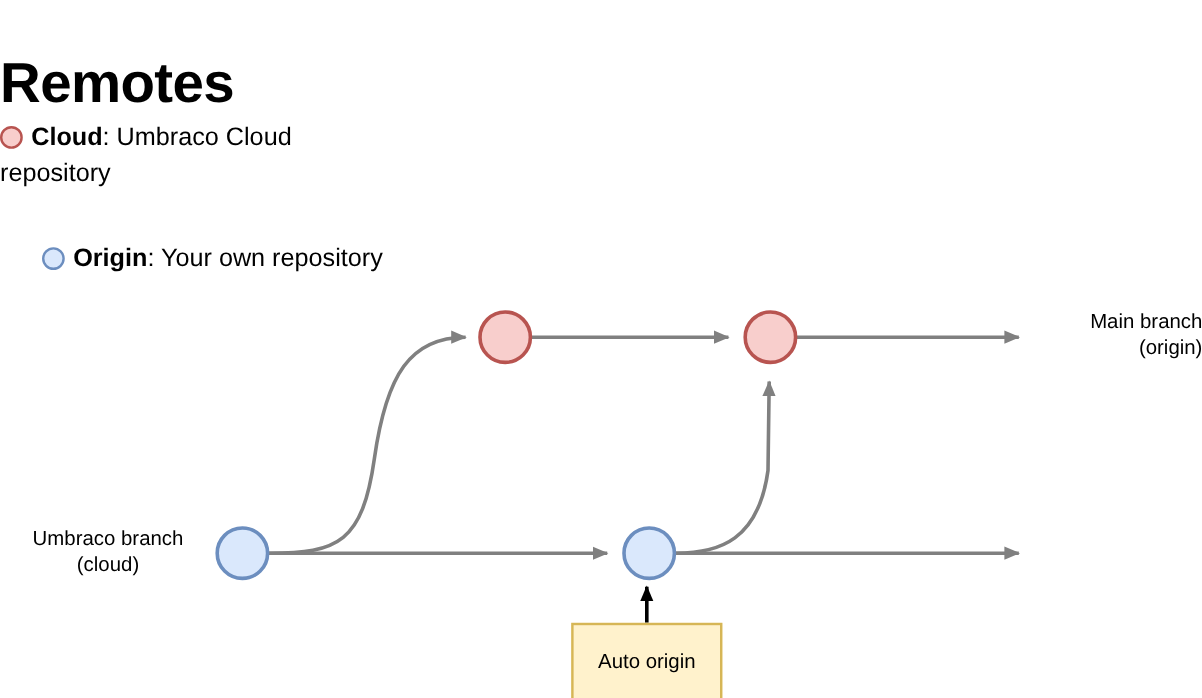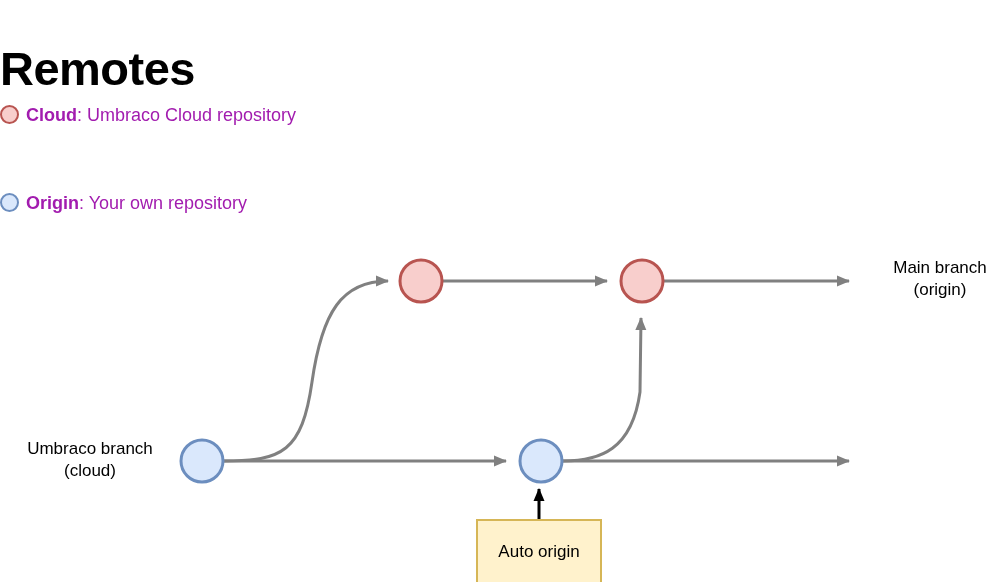--- a/index.html
+++ b/index.html
@@ -27,26 +27,26 @@
     line-height: 58px;
     white-space: nowrap;
     margin-top: 28px;
   }
 
   
   .legend-row {
     position: absolute;
     left: 0px;
     display: block;
-    font-size: 18px;
+    font-size: 21px;
     line-height: 30px;
-    color: #a21caf;
+    color: #000000;
   }
   #legend-cloud  { top: 100px; width: 330px; }
-  #legend-origin { top: 188px; width: 420px; }
+  #legend-origin { top: 201px; width: 420px; margin-left: 35px; }
 
   .legend-swatch {
     display: inline-block;
     width: 19px;
     height: 19px;
     border-radius: 50%;
     vertical-align: -3px;
     margin-right: 7px;
     box-sizing: border-box;
   }
@@ -80,20 +80,21 @@
     font-size: 17px;
     line-height: 22px;
     text-align: center;
     color: #000000;
     white-space: pre-line;
   }
   #label-main-branch {
     left: 878px;
     top: 257px;
     width: 124px;
+    text-align: right;
   }
   #label-master-branch {
     left: 12px;
     top: 438px;
     width: 156px;
   }
 
   
   #auto-upgrade-box {
     position: absolute;

